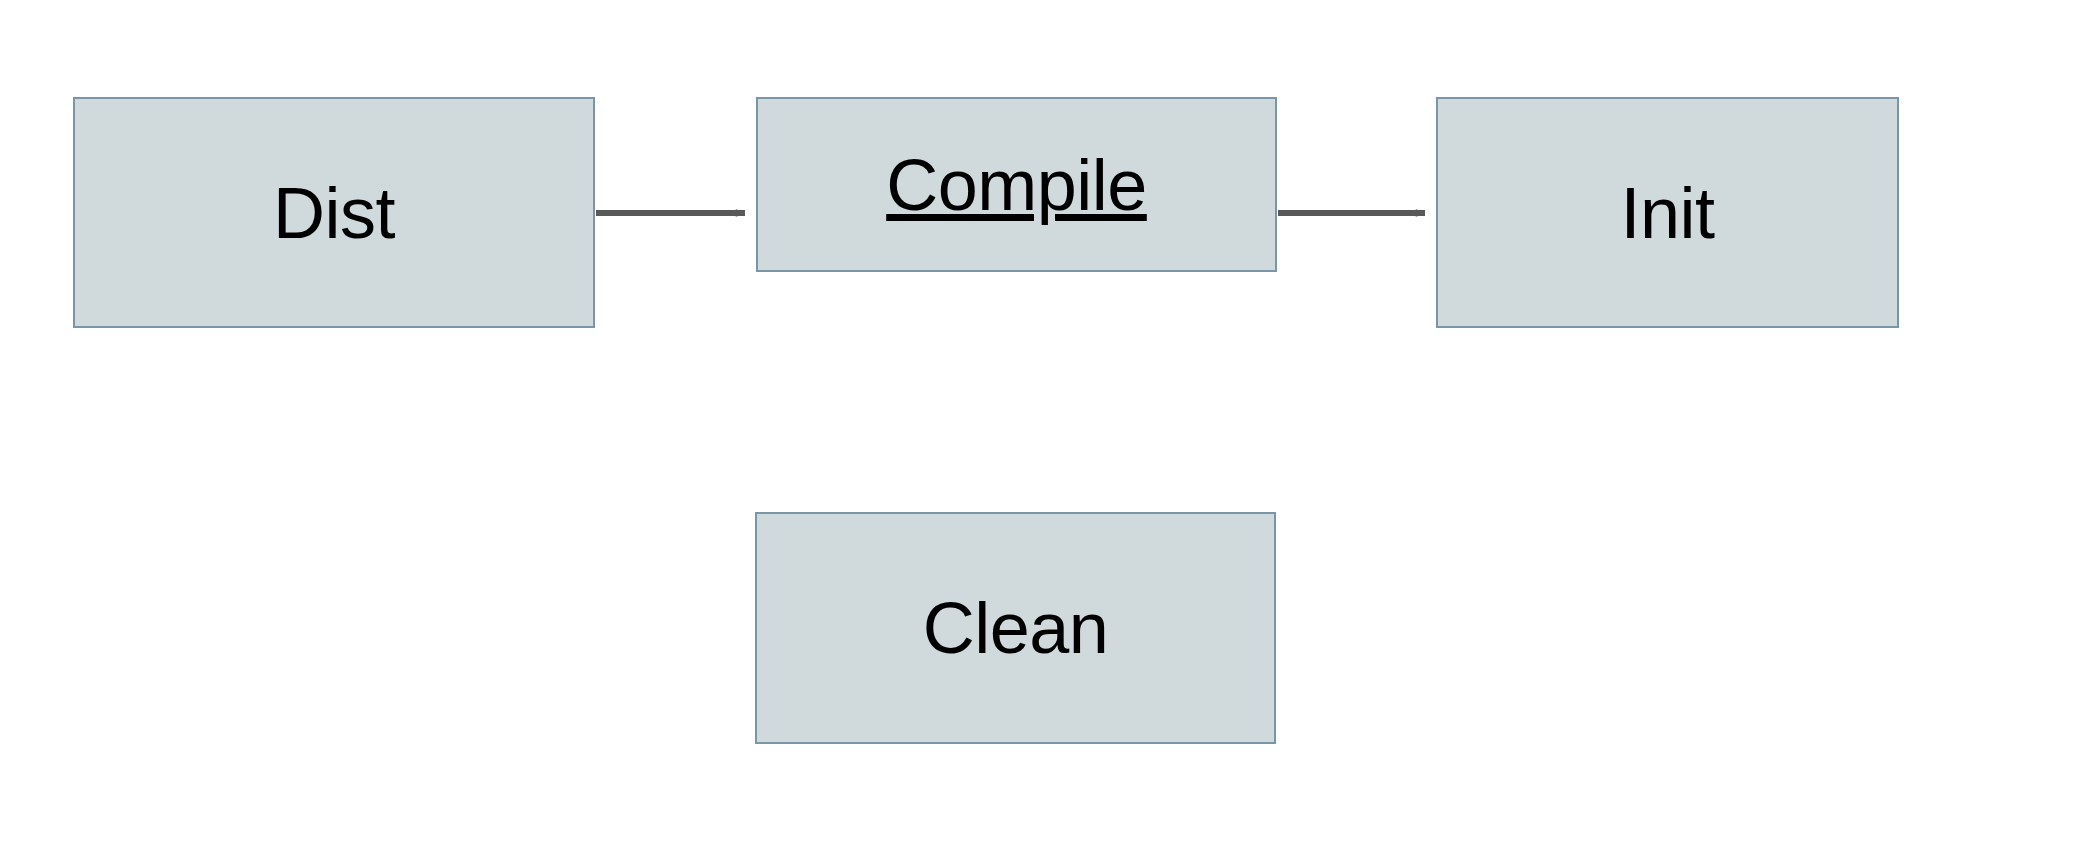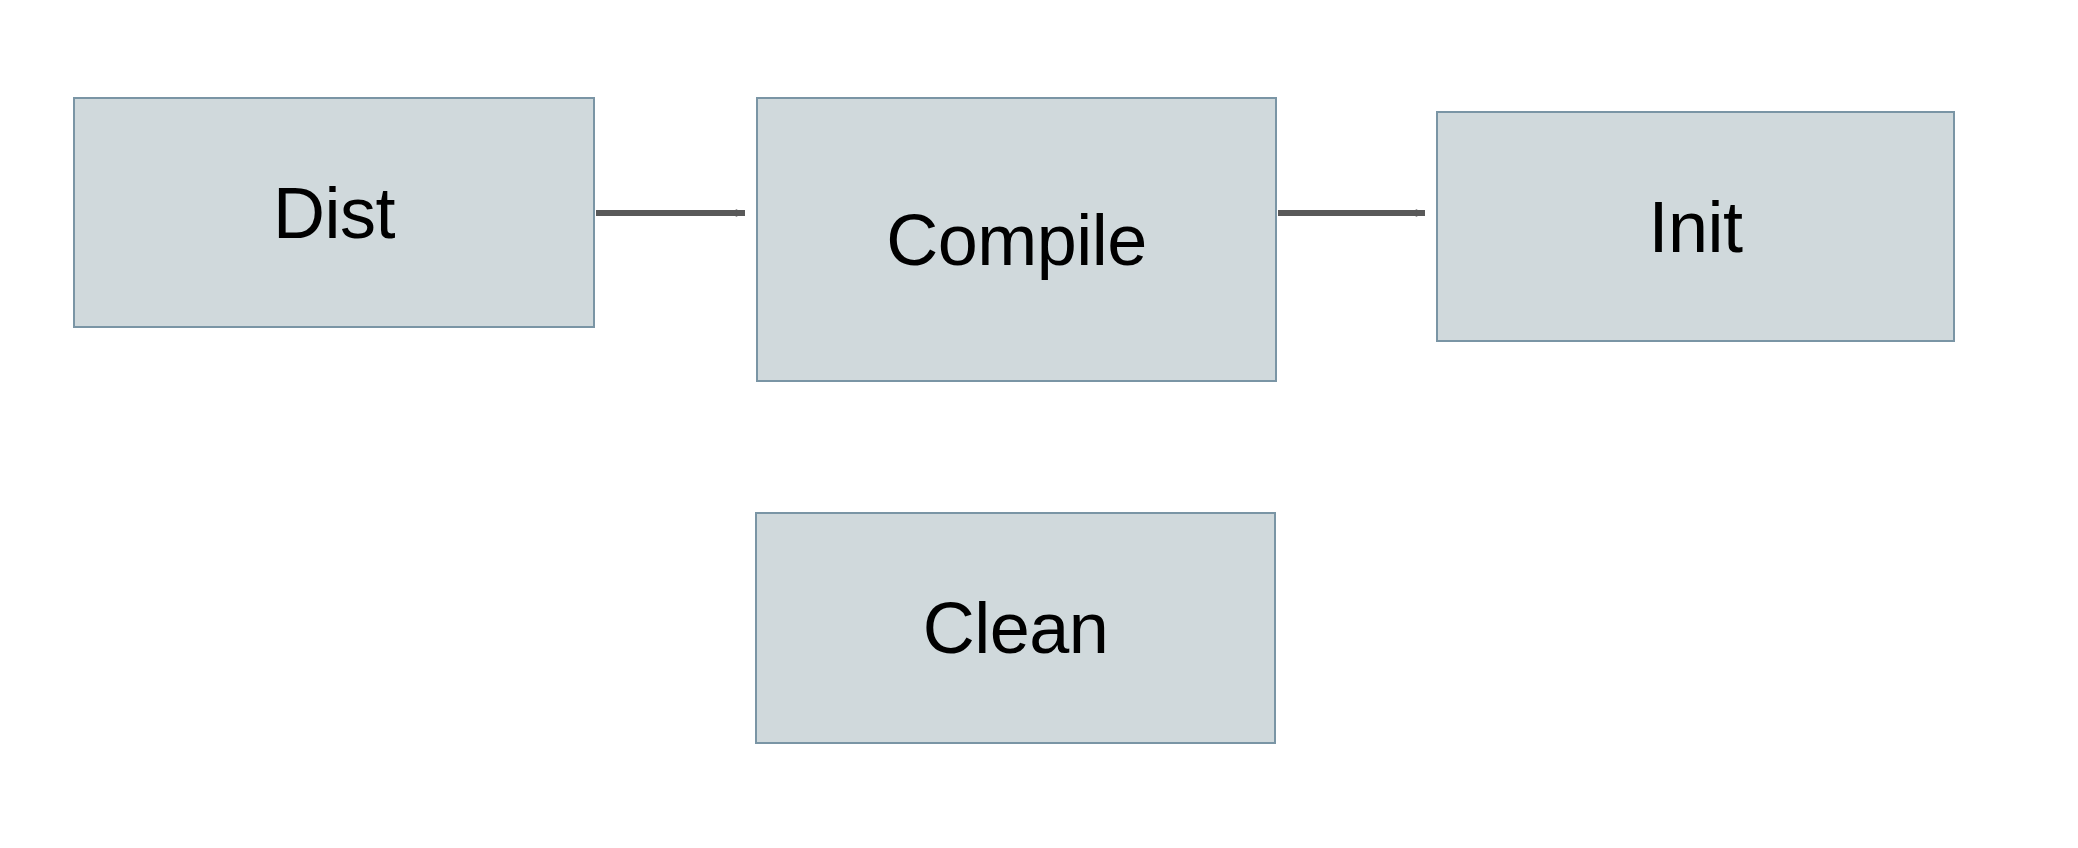--- a/index.html
+++ b/index.html
@@ -41,22 +41,22 @@
     font-size: 72px;
     font-weight: 400;
     color: #000000;
     letter-spacing: -0.5px;
     line-height: 1;
     white-space: nowrap;
     user-select: none;
   }
   
   #node-dist    { left: 73px;   top: 97px;  width: 522px; height: 231px; }
-  #node-compile { left: 756px;  top: 97px;  width: 521px; height: 285px; }
-  #node-init    { left: 1436px; top: 111px;  width: 519px; height: 231px; }
+  #node-compile { left: 756px;  top: 97px;  width: 521px; height: 175px; text-decoration: underline; }
+  #node-init    { left: 1436px; top: 97px;  width: 463px; height: 231px; }
   #node-clean   { left: 755px;  top: 512px; width: 521px; height: 232px; text-align: right; }
 </style>
 </head>
 <body>
 
 <div id="canvas">
 
   <svg class="edge-layer" viewBox="0 0 2078 848" width="2078" height="848" xmlns="http://www.w3.org/2000/svg">
     <defs>
       <marker id="arrowhead" markerWidth="10" markerHeight="8" refX="9.6" refY="4" orient="auto" markerUnits="userSpaceOnUse">

